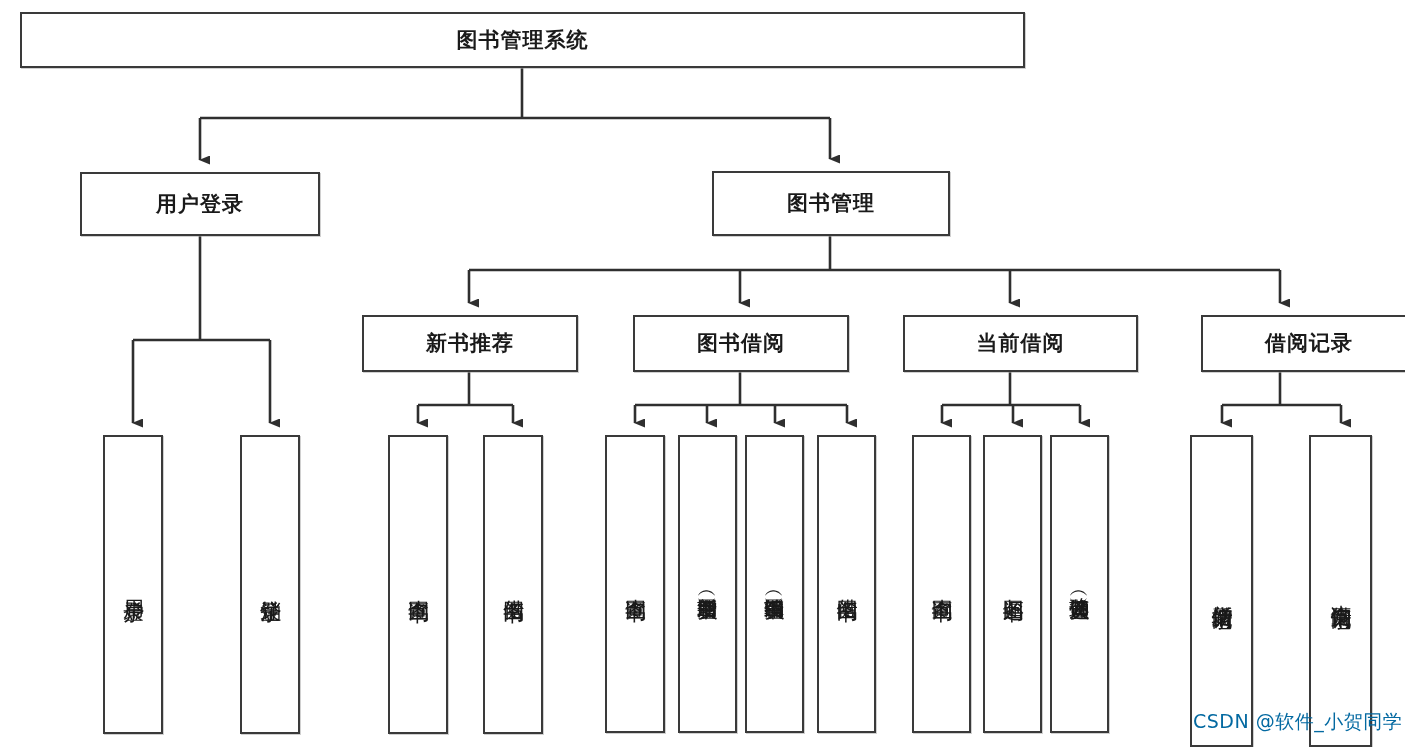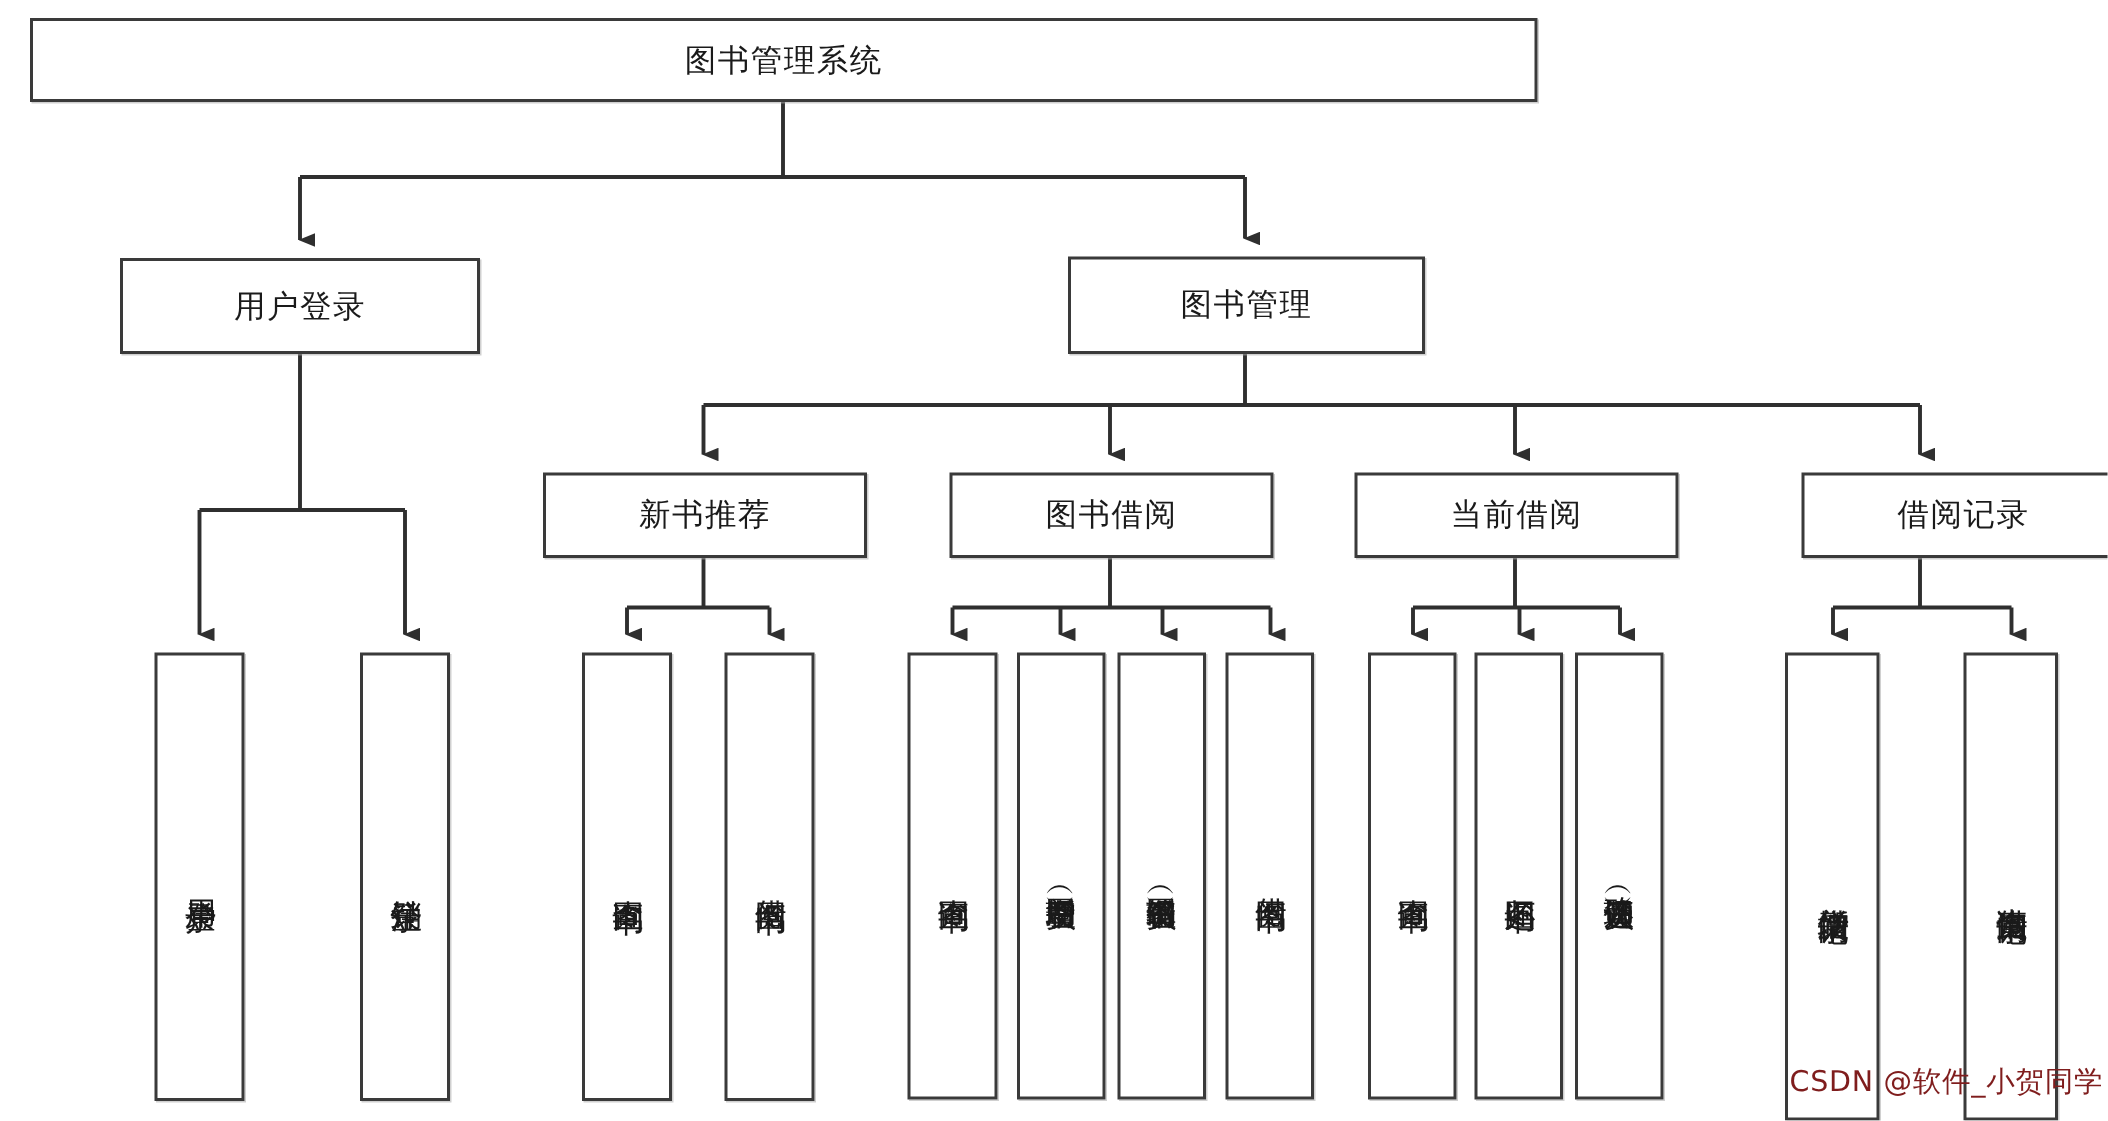--- a/index.html
+++ b/index.html
@@ -32,20 +32,21 @@
     position: absolute;
     left: 0; right: 0; top: 0; bottom: 0;
     display: flex;
     align-items: center;
     justify-content: center;
     font-size: 21px;
     color: #1a1a1a;
     letter-spacing: 1px;
     white-space: nowrap;
     line-height: 1;
+    font-weight: bold;
   }
   .node-label-v {
     position: absolute;
     left: 0; right: 0; top: 0; bottom: 0;
     display: flex;
     align-items: center;
     justify-content: center;
     font-size: 21px;
     color: #1a1a1a;
     line-height: 1.12;
@@ -64,21 +65,21 @@
     left: 0; top: 0;
     width: 1405px;
     height: 747px;
     pointer-events: none;
   }
   .watermark {
     position: absolute;
     left: 1193px;
     top: 712px;
     font-size: 19px;
-    color: #7f1d1d;
+    color: #0369a1;
     letter-spacing: 0.5px;
     white-space: nowrap;
     line-height: 1;
   }
 </style>
 </head>
 <body>
 
 <div id="diagram-root">
 
@@ -142,21 +143,21 @@
   <div class="node-box" style="left:712px; top:171px; width:238px; height:65px;padding-left:16px;">
     <div class="node-label-h">图书管理</div>
   </div>
 
   <div class="node-box" style="left:633px; top:315px; width:216px; height:57px;">
     <div class="node-label-h">图书借阅</div>
   </div>
   <div class="node-box" style="left:362px; top:315px; width:216px; height:57px;">
     <div class="node-label-h">新书推荐</div>
   </div>
-  <div class="node-box" style="left:903px; top:315px; width:216px; height:57px;">
+  <div class="node-box" style="left:903px; top:315px; width:235px; height:57px;">
     <div class="node-label-h">当前借阅</div>
   </div>
   <div class="node-box" style="left:1172px; top:315px; width:216px; height:57px;margin-left:29px;">
     <div class="node-label-h">借阅记录</div>
   </div>
 
   <div class="node-box" style="left:103px; top:435px; width:60px; height:299px;">
     <div class="node-label-v">用户登录</div>
   </div>
   <div class="node-box" style="left:240px; top:435px; width:60px; height:299px;">

